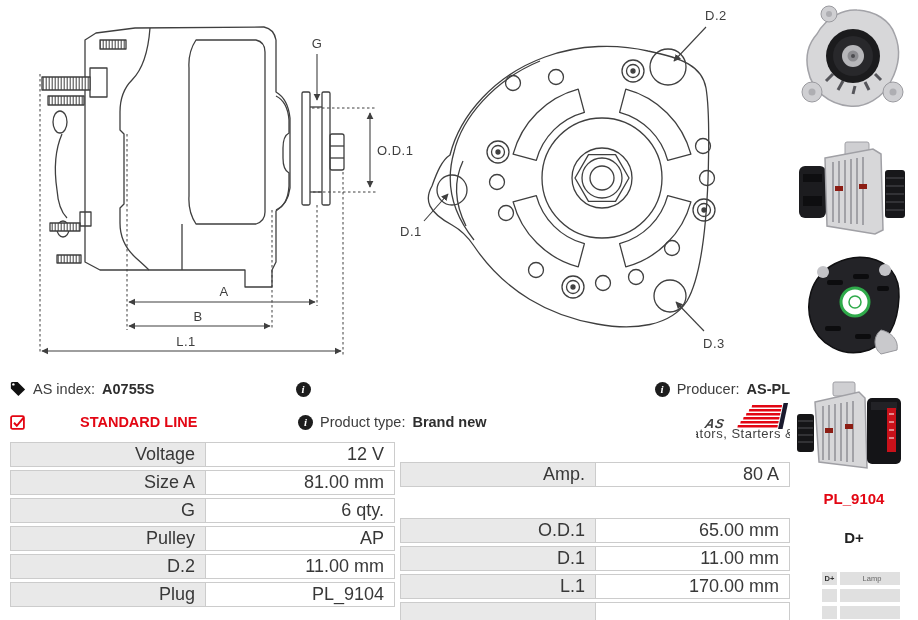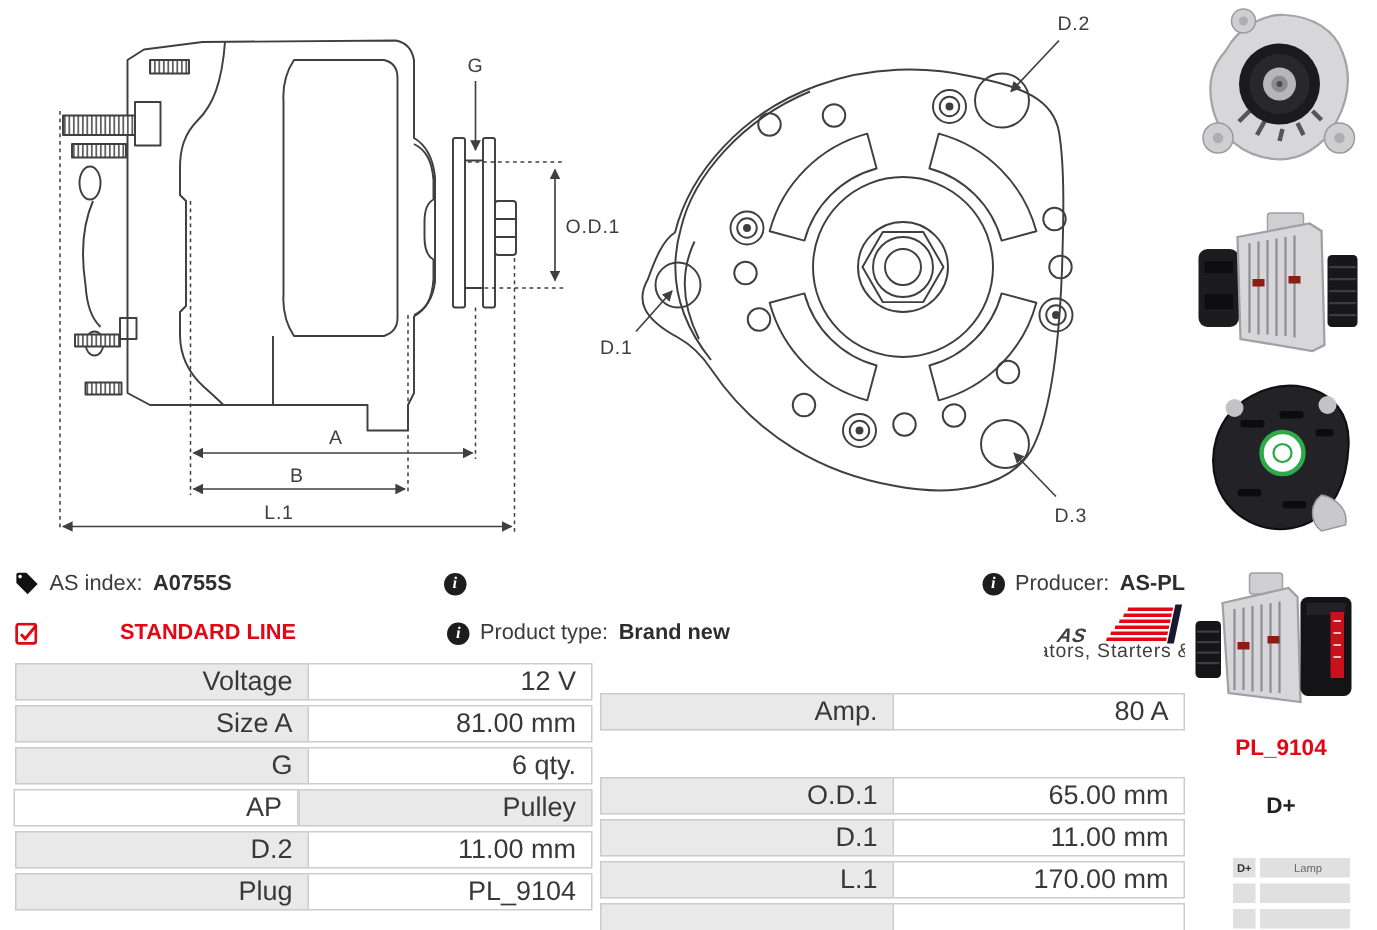--- a/index.html
+++ b/index.html
@@ -248,22 +248,22 @@
       </div>
       <div class="srow">
         <div class="cell lblc">Size A</div>
         <div class="cell valc">81.00 mm</div>
       </div>
       <div class="srow">
         <div class="cell lblc">G</div>
         <div class="cell valc">6 qty.</div>
       </div>
       <div class="srow">
+        <div class="cell lblc">Pulley</div>
         <div class="cell valc">AP</div>
-        <div class="cell lblc">Pulley</div>
       </div>
       <div class="srow">
         <div class="cell lblc">D.2</div>
         <div class="cell valc">11.00 mm</div>
       </div>
       <div class="srow">
         <div class="cell lblc">Plug</div>
         <div class="cell valc">PL_9104</div>
       </div>
     </div>

